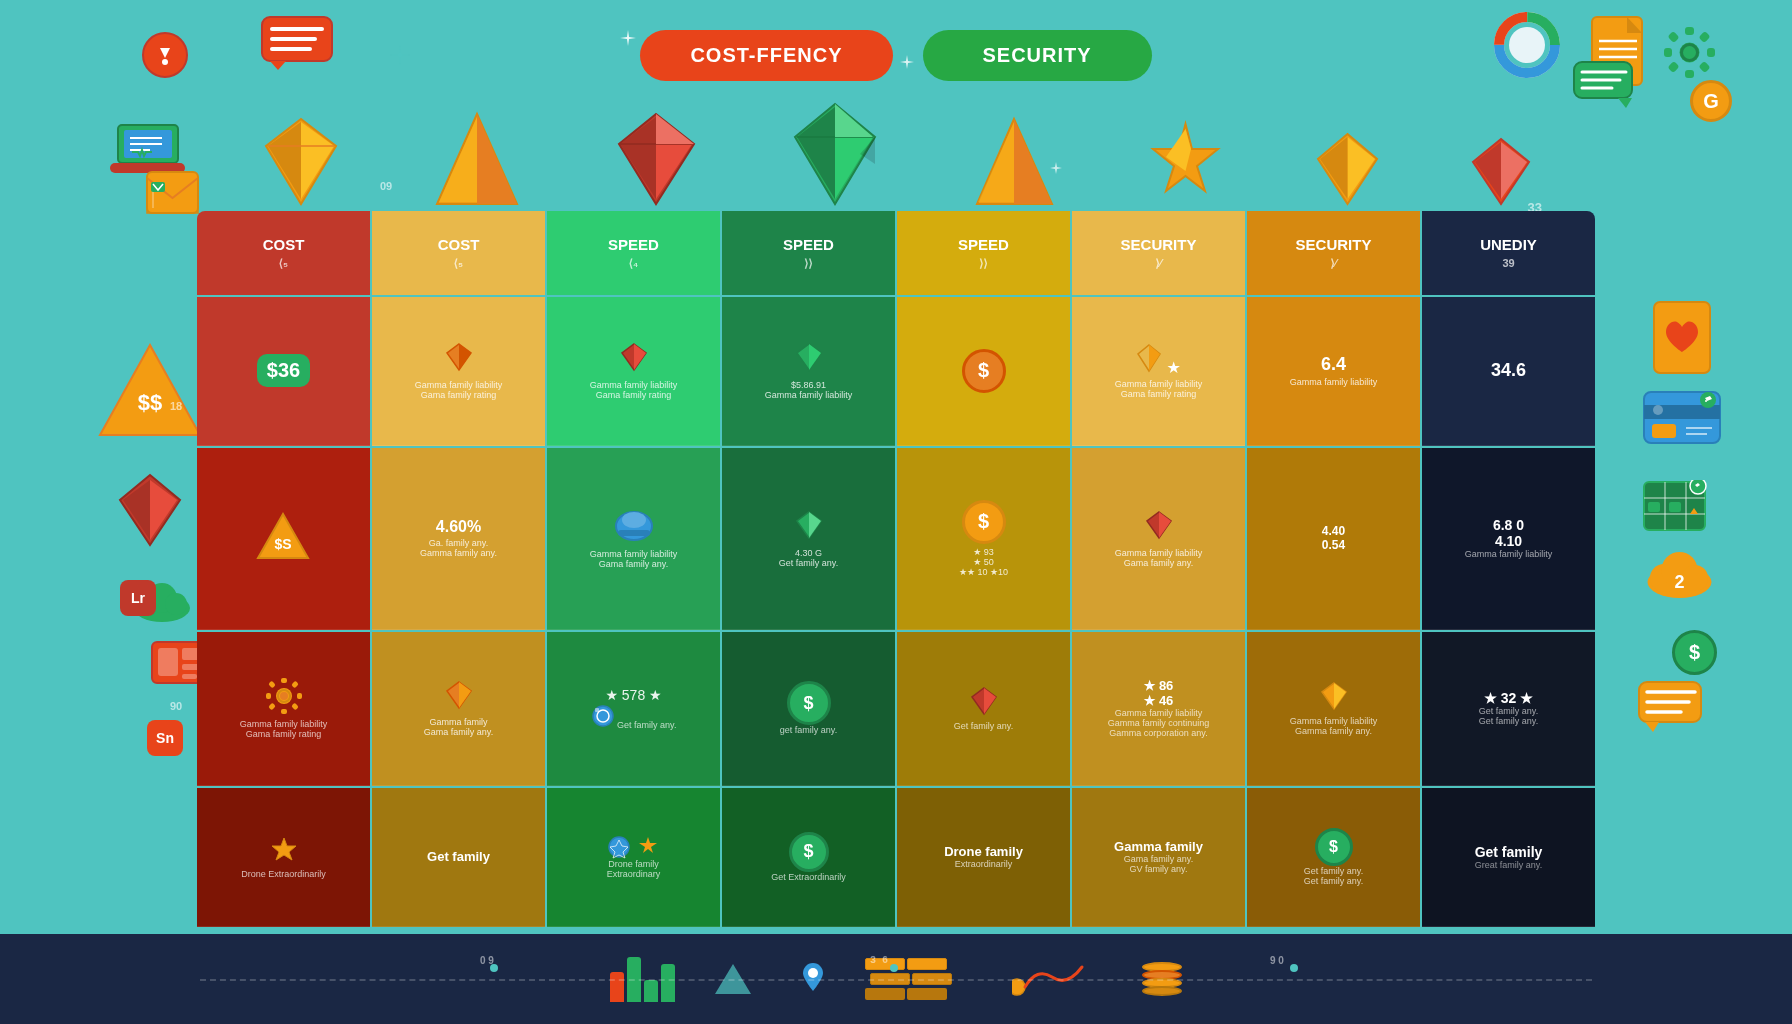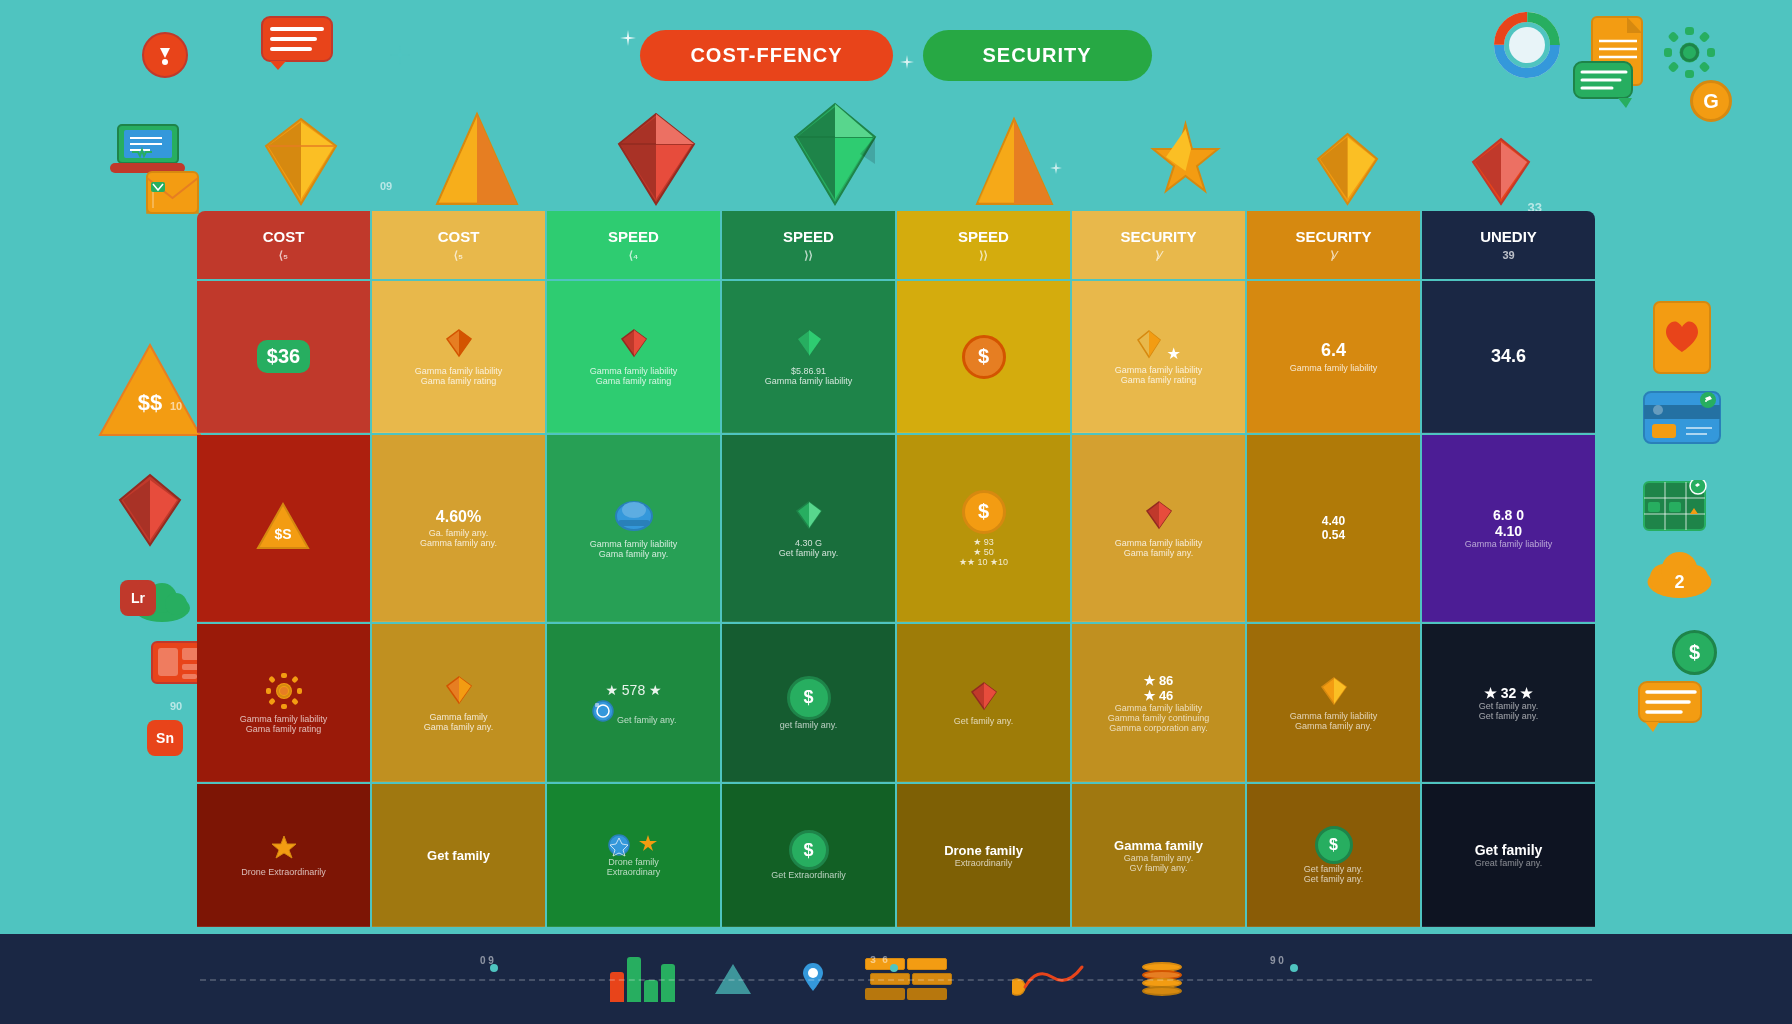--- a/index.html
+++ b/index.html
@@ -248,21 +248,21 @@
     <path d="M7 0 L8 6 L14 7 L8 8 L7 14 L6 8 L0 7 L6 6 Z" fill="#fff" opacity="0.8"></path>
   </svg>
 </div>
 <div class="float-icon" style="top:160px; left:1050px;">
   <svg width="12" height="12" viewBox="0 0 12 12">
     <path d="M6 0 L7 5 L12 6 L7 7 L6 12 L5 7 L0 6 L5 5 Z" fill="#fff" opacity="0.7"></path>
   </svg>
 </div>
 
 <div class="float-icon" style="top:180px; left:380px; color:rgba(255,255,255,0.6); font-size:11px; font-weight:700;">09</div>
-<div class="float-icon" style="top:400px; left:170px; color:rgba(255,255,255,0.6); font-size:11px; font-weight:700;">10</div>
+<div class="float-icon" style="top:400px; left:170px; color:rgba(255,255,255,0.6); font-size:11px; font-weight:700;">18</div>
 <div class="float-icon" style="top:700px; left:170px; color:rgba(255,255,255,0.6); font-size:11px; font-weight:700;">90</div>
 <div class="float-icon" style="top:200px; right:250px; color:rgba(255,255,255,0.6); font-size:13px; font-weight:700;">33</div>
 
 <div style="position:absolute; top:30px; left:195px; right:195px; bottom:95px; display:flex; flex-direction:column;">
 
   <div style="display:flex; justify-content:center; gap:30px; margin-bottom:8px; position:relative; z-index:10;">
     <button class="top-btn orange" style="background:#e8441a; padding:14px 50px; border-radius:30px; font-size:20px; font-weight:900; color:white; border:none; cursor:pointer; text-transform:uppercase; letter-spacing:1px;">COST-FFENCY</button>
     <button class="top-btn green" style="background:#27a844; padding:14px 60px; border-radius:30px; font-size:20px; font-weight:900; color:white; border:none; cursor:pointer; text-transform:uppercase; letter-spacing:1px;">SECURITY</button>
   </div>
 
@@ -364,21 +364,21 @@
             <span style="font-size:11px; opacity:0.7;">⟩⟩</span>
           </th>
           <th style="background:#e8b84b; color:white; padding:14px 8px; font-size:15px; font-weight:900; text-transform:uppercase; width:12.5%;">
             <span>SECURITY</span><br>
             <span style="font-size:11px; opacity:0.7;">⟩⁄</span>
           </th>
           <th style="background:#d68910; color:white; padding:14px 8px; font-size:15px; font-weight:900; text-transform:uppercase; width:12.5%;">
             <span>SECURITY</span><br>
             <span style="font-size:11px; opacity:0.7;">⟩⁄</span>
           </th>
-          <th style="background:#1a2744; color:white; padding:17px 8px; font-size:15px; font-weight:900; text-transform:uppercase; border-radius:0 8px 0 0; width:12.5%;">
+          <th style="background:#1a2744; color:white; padding:25px 8px; font-size:15px; font-weight:900; text-transform:uppercase; border-radius:0 8px 0 0; width:12.5%;">
             <span>UNEDIY</span><br>
             <span style="font-size:11px; opacity:0.7;">39</span>
           </th>
         </tr>
       </thead>
       <tbody>
 
         <tr>
           <td style="background:#c0392b; color:white; padding:10px 6px; vertical-align:middle; text-align:center; border-bottom:1px solid rgba(255,255,255,0.1);">
             <div style="display:inline-flex;align-items:center;justify-content:center;background:#27ae60;border-radius:10px;padding:5px 10px;font-size:20px;font-weight:900;color:white;">$36</div>
@@ -458,21 +458,21 @@
           <td style="background:#d4a030; color:white; padding:10px 6px; vertical-align:middle; text-align:center; border-bottom:1px solid rgba(255,255,255,0.1);">
             <svg width="28" height="32" viewBox="0 0 28 32">
                 <polygon points="14,3 26,12 14,29 2,12" fill="#c0392b" stroke="#922b21" stroke-width="1.5"></polygon>
                 <polygon points="14,3 26,12 14,29" fill="#e74c3c"></polygon>
               </svg>
             <div style="font-size:9px; color:rgba(255,255,255,0.8); margin-top:3px;">Gamma family liability<br>Gama family any.</div>
           </td>
           <td style="background:#b07a08; color:white; padding:10px 6px; vertical-align:middle; text-align:center; border-bottom:1px solid rgba(255,255,255,0.1);">
             <div style="font-size:12px; font-weight:900;">4.40<br>0.54</div>
           </td>
-          <td style="background:#4c1d95; color:white; padding:10px 6px; vertical-align:middle; text-align:center; border-bottom:1px solid rgba(255,255,255,0.1);">
+          <td style="background:#0f172a; color:white; padding:10px 6px; vertical-align:middle; text-align:center; border-bottom:1px solid rgba(255,255,255,0.1);">
             <div style="font-size:14px; font-weight:900;">6.8 0<br>4.10</div>
             <div style="font-size:9px; color:rgba(255,255,255,0.6);">Gamma family liability</div>
           </td>
         </tr>
 
         <tr>
           <td style="background:#9a1a09; color:white; padding:10px 6px; vertical-align:middle; text-align:center; border-bottom:1px solid rgba(255,255,255,0.1);">
             
             <svg width="38" height="38" viewBox="0 0 38 38">
               <circle cx="19" cy="19" r="8" fill="#f39c12"></circle>

